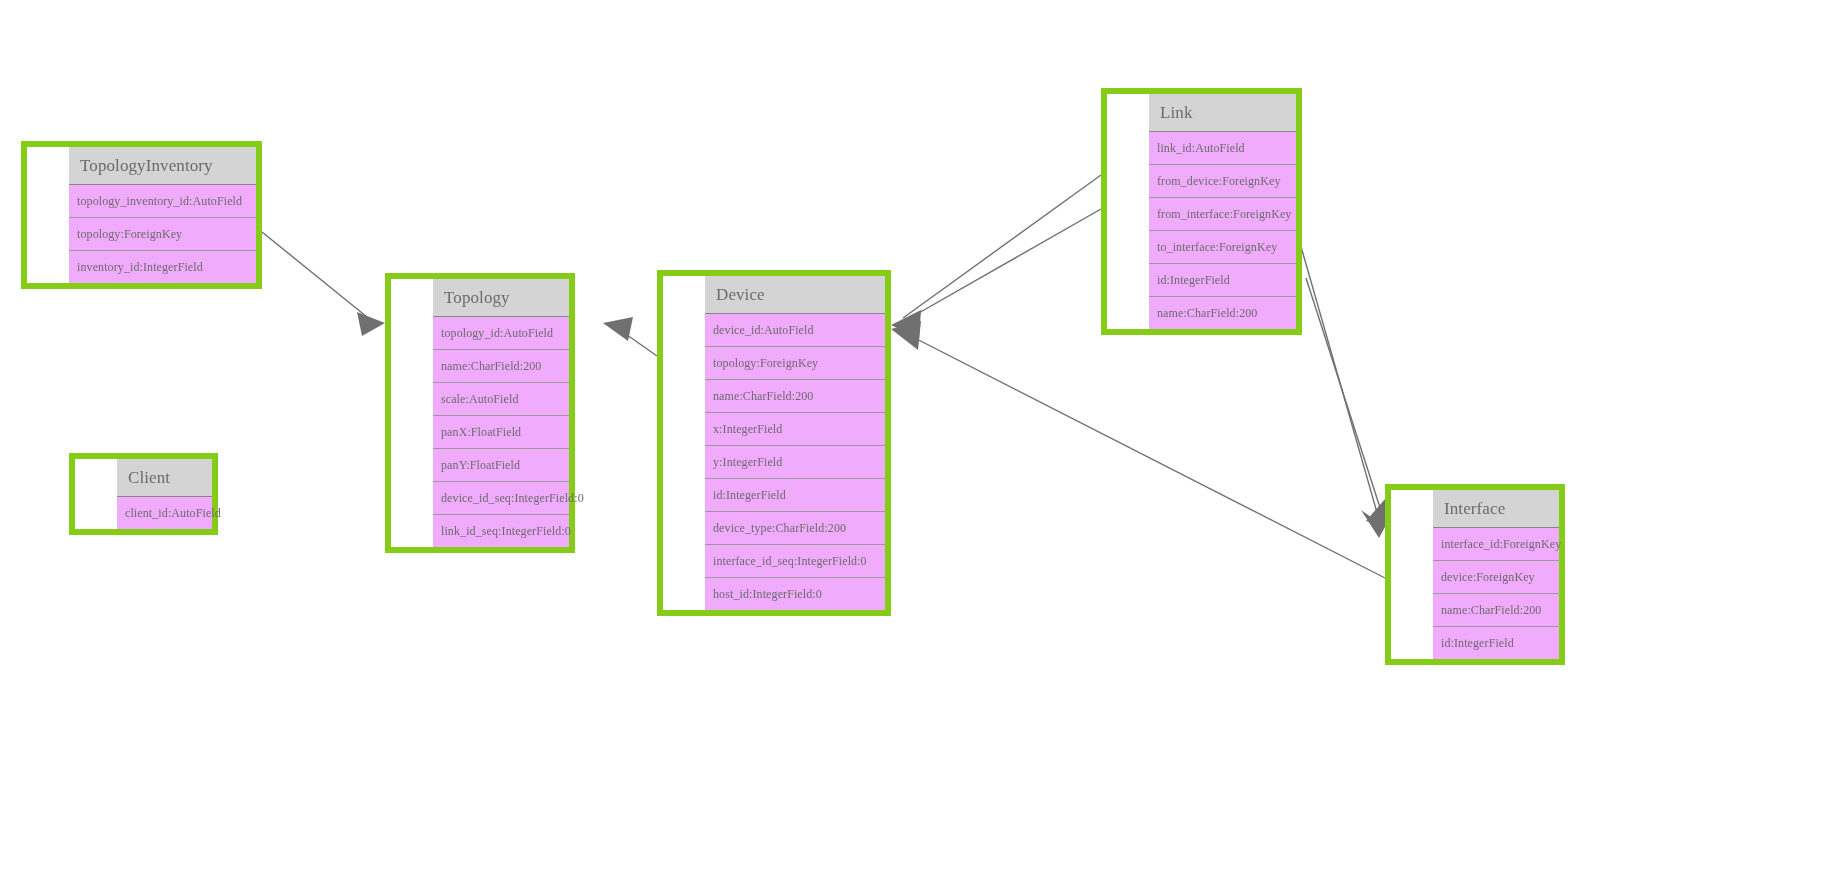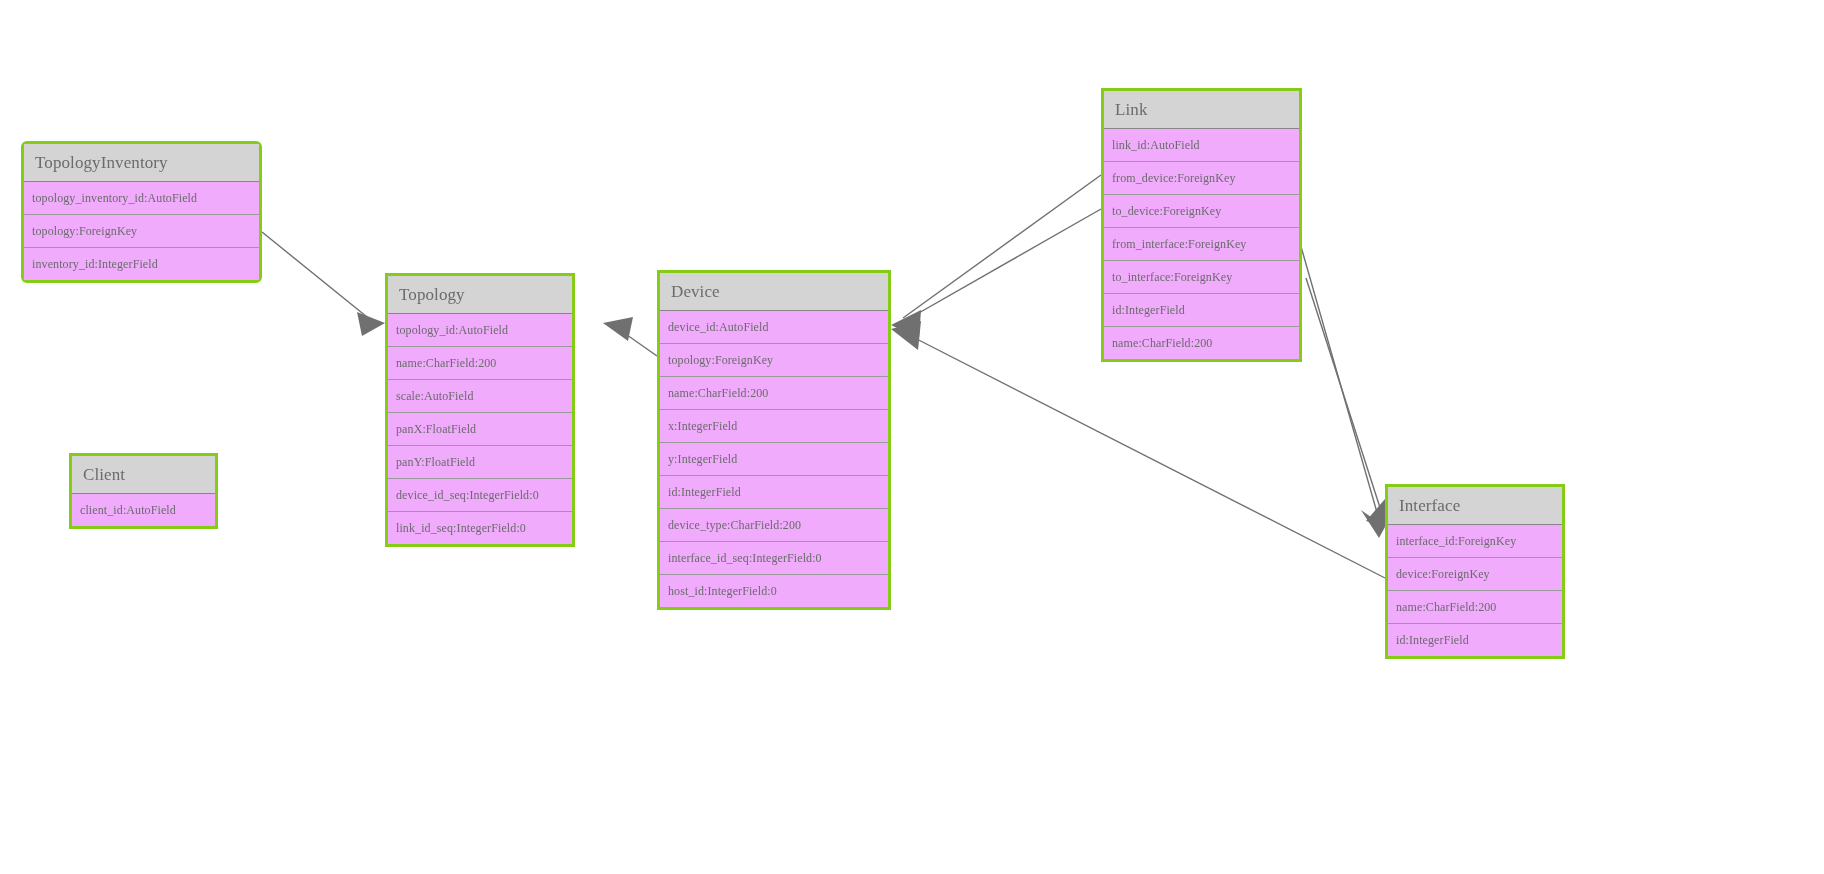--- a/index.html
+++ b/index.html
@@ -23,23 +23,24 @@
     position: absolute;
     left: 0;
     top: 0;
     width: 1824px;
     height: 874px;
     pointer-events: none;
   }
   .entity {
     position: absolute;
     box-sizing: border-box;
-    border: 3px solid #84cc16;
+    border: 6px solid #84cc16;
     background: #ffffff;
     z-index: 2;
+    padding-left: 42px;
   }
   .entity-header {
     box-sizing: border-box;
     background: #d4d4d4;
     border-bottom: 1px solid #868686;
     color: #6b6b6b;
     font-size: 17px;
     line-height: 1;
     padding: 10px 9px 10px 11px;
     white-space: nowrap;
@@ -102,21 +103,21 @@
       <line x1="1306" y1="278" x2="1384" y2="520" stroke="#707070" stroke-width="1.4" fill="none"></line>
     </g>
 
     <g>
       <polygon points="1385,527 1361,510 1379,538" fill="#707070"></polygon>
       <polygon points="1385,527 1385,499 1366,521" fill="#707070"></polygon>
     </g>
   </svg>
 
   <div id="entities">
-      <div class="entity" style="left: 21px; top: 141px; width: 241px; border-radius: 6px;">
+      <div class="entity" style="left: 21px; top: 141px; width: 241px;">
         <div class="entity-header">TopologyInventory</div>
         <div class="entity-field">topology_inventory_id:AutoField</div>
         <div class="entity-field">topology:ForeignKey</div>
         <div class="entity-field">inventory_id:IntegerField</div>
       </div>
       <div class="entity" style="left: 385px; top: 273px; width: 190px;">
         <div class="entity-header">Topology</div>
         <div class="entity-field">topology_id:AutoField</div>
         <div class="entity-field">name:CharField:200</div>
         <div class="entity-field">scale:AutoField</div>
@@ -138,21 +139,20 @@
         <div class="entity-field">y:IntegerField</div>
         <div class="entity-field">id:IntegerField</div>
         <div class="entity-field">device_type:CharField:200</div>
         <div class="entity-field">interface_id_seq:IntegerField:0</div>
         <div class="entity-field">host_id:IntegerField:0</div>
       </div>
       <div class="entity" style="left: 1101px; top: 88px; width: 201px;">
         <div class="entity-header">Link</div>
         <div class="entity-field">link_id:AutoField</div>
         <div class="entity-field">from_device:ForeignKey</div>
-        <div class="entity-field">to_device:ForeignKey</div>
         <div class="entity-field">from_interface:ForeignKey</div>
         <div class="entity-field">to_interface:ForeignKey</div>
         <div class="entity-field">id:IntegerField</div>
         <div class="entity-field">name:CharField:200</div>
       </div>
       <div class="entity" style="left: 1385px; top: 484px; width: 180px;">
         <div class="entity-header">Interface</div>
         <div class="entity-field">interface_id:ForeignKey</div>
         <div class="entity-field">device:ForeignKey</div>
         <div class="entity-field">name:CharField:200</div>

